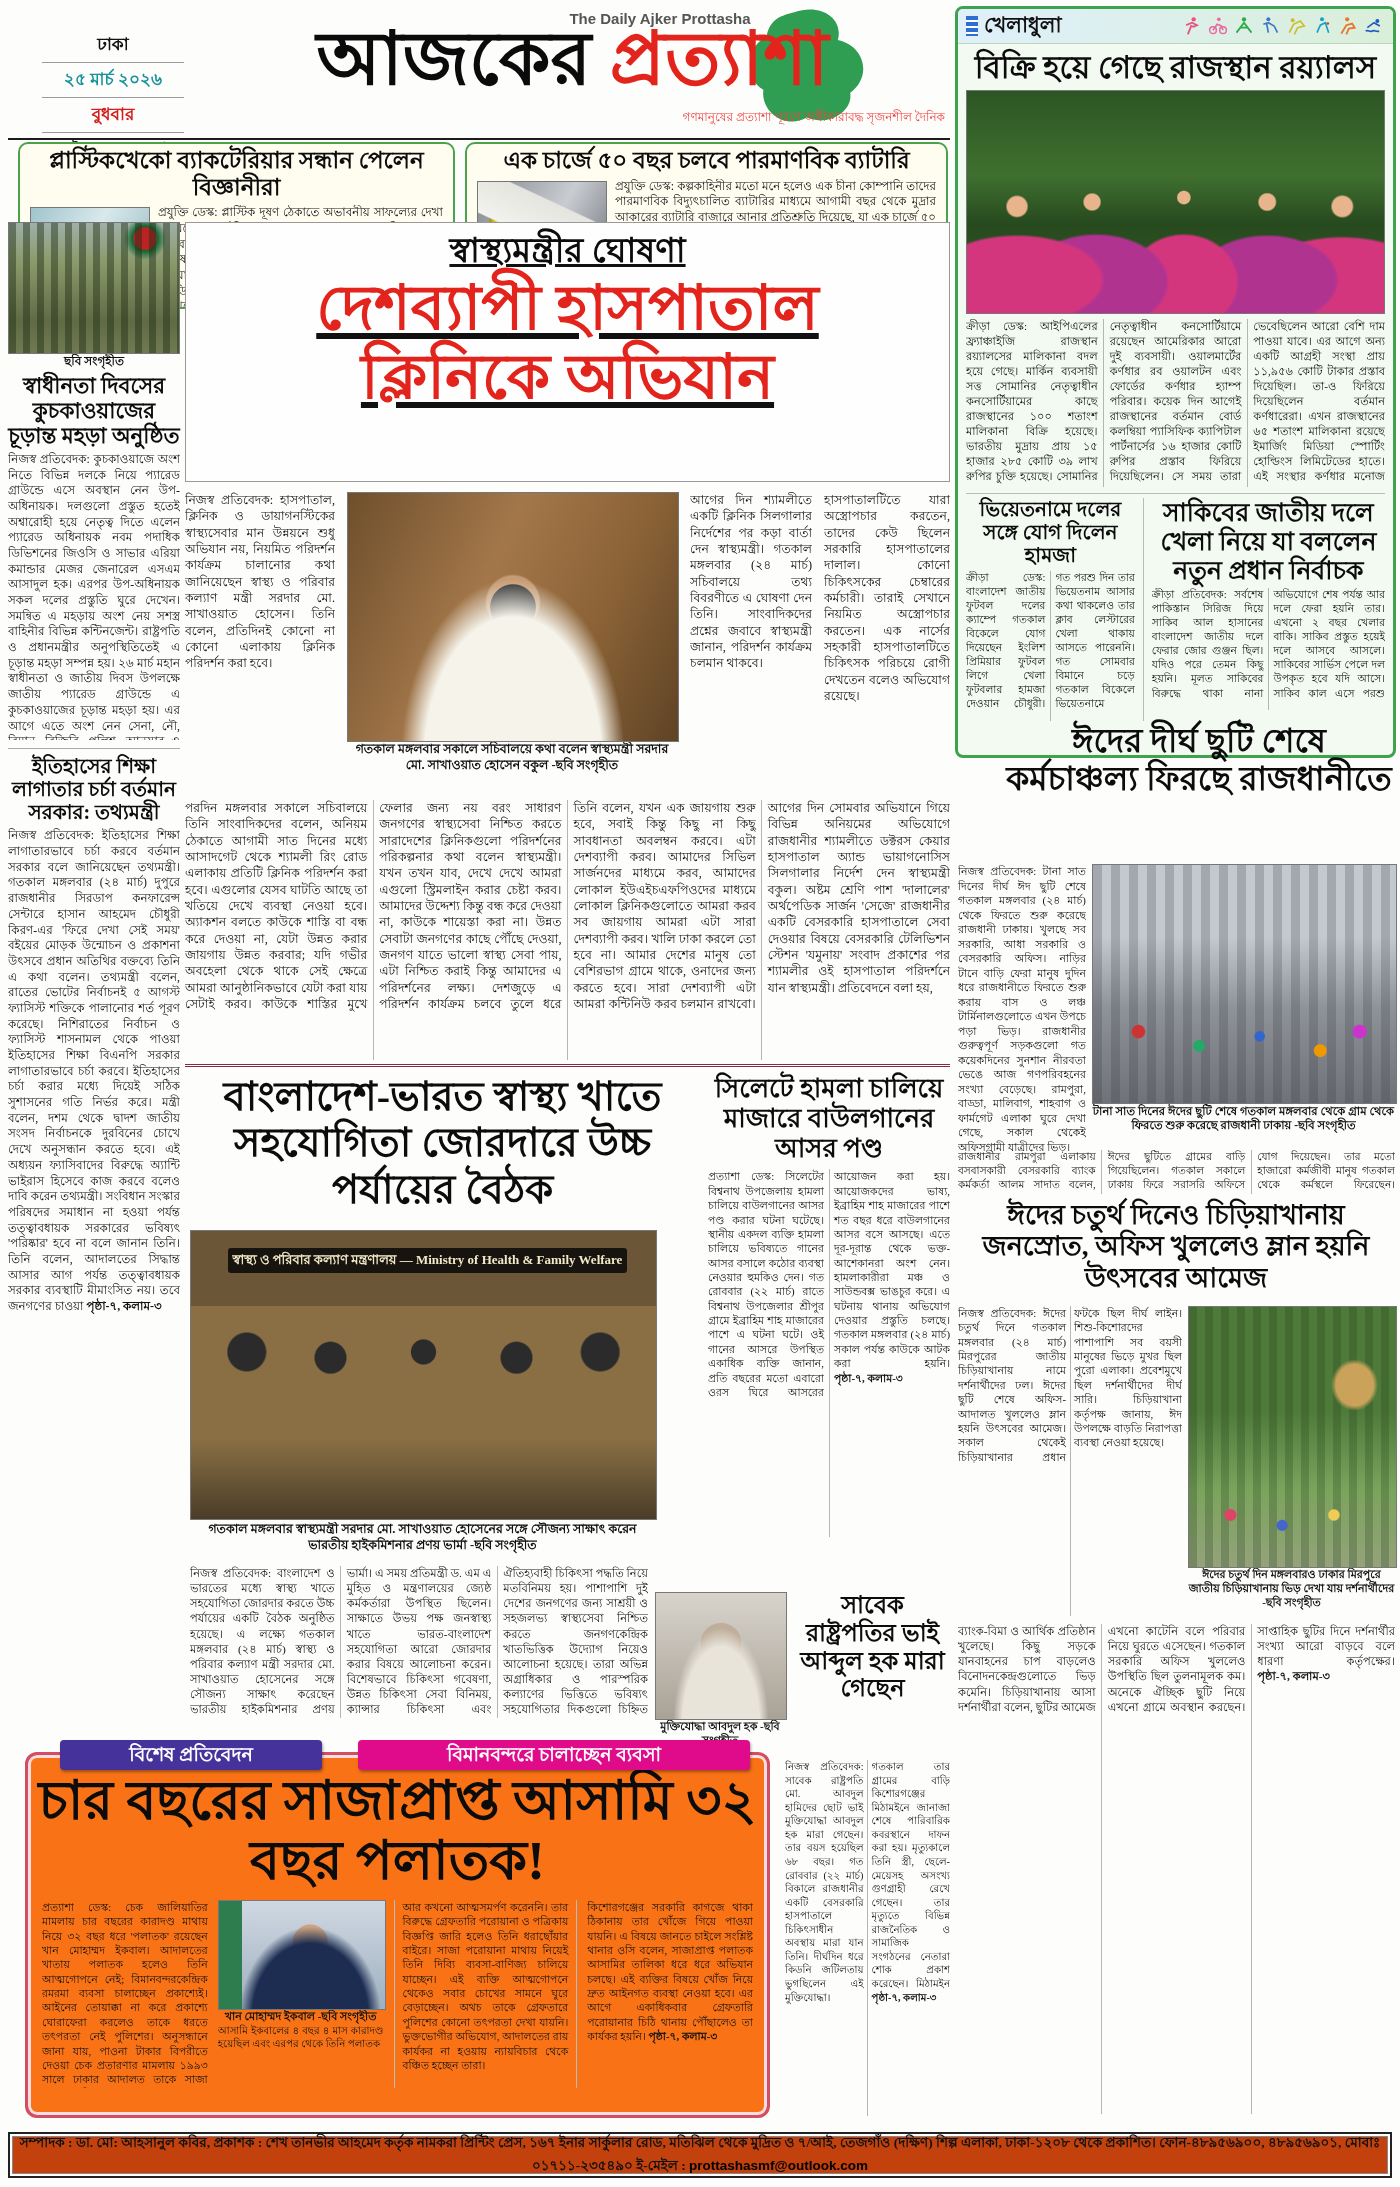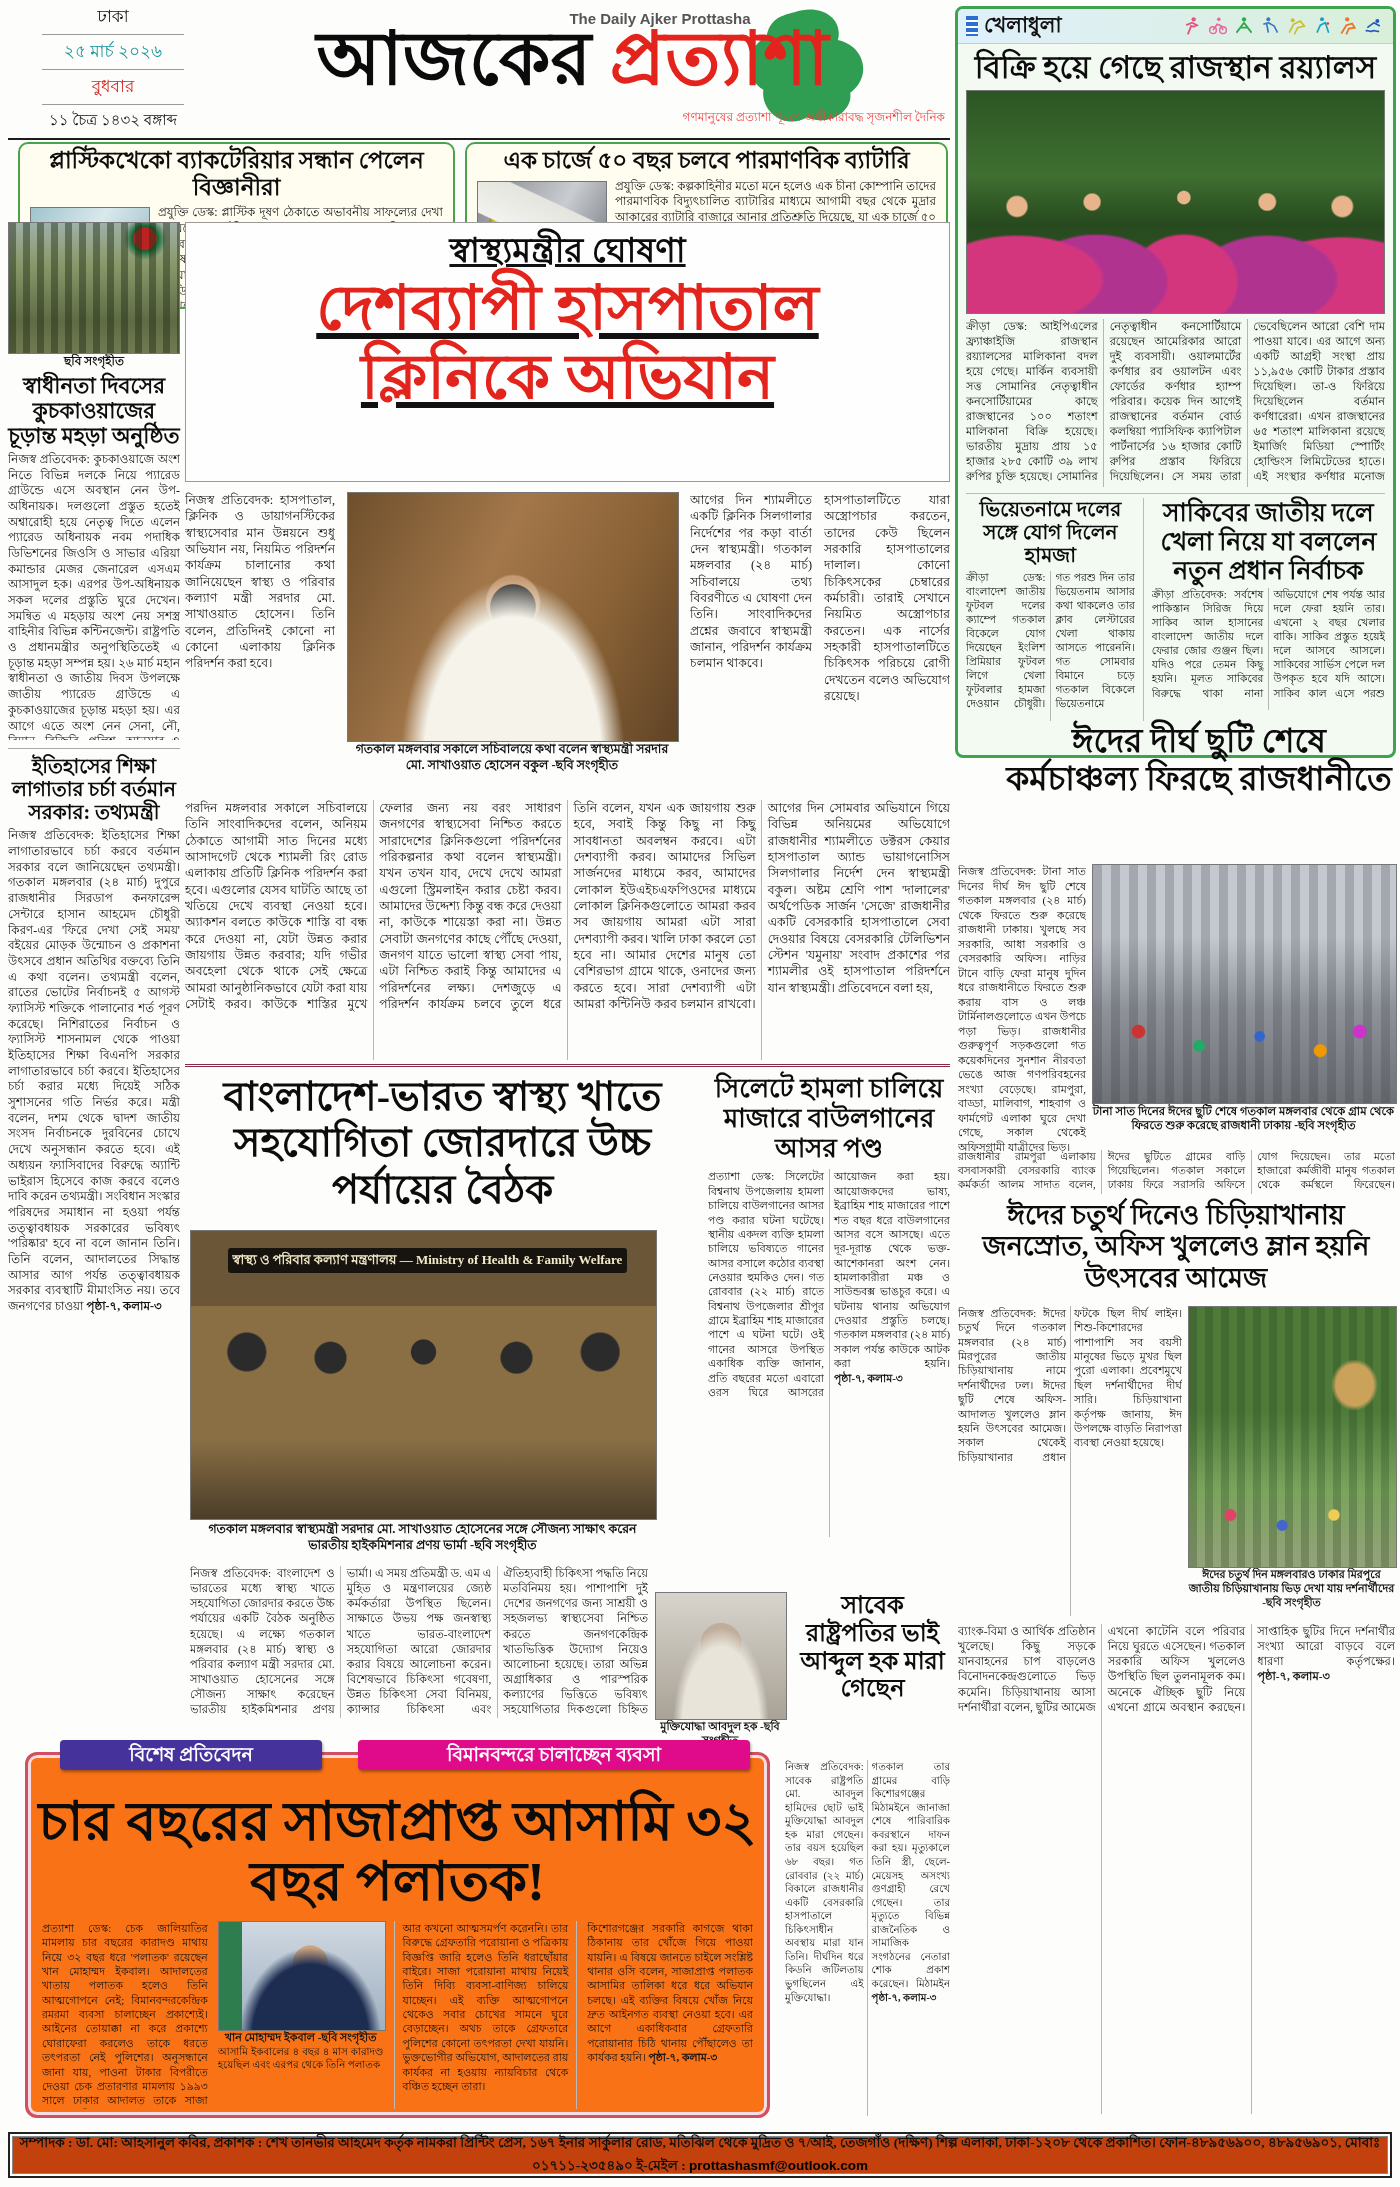--- a/index.html
+++ b/index.html
@@ -17,21 +17,21 @@
   .tagpill{position:absolute;height:30px;color:#fff;font:bold 19px/30px "Liberation Serif",serif;text-align:center;border-radius:4px;box-shadow:1px 2px 3px rgba(0,0,0,.35);}
   .datebox div{border-bottom:1px solid #9a9a9a;padding:3px 0;text-align:center;}
   .sporticons svg{margin:0 1px;vertical-align:middle;}
   .banner{position:absolute;left:8%;top:6%;width:84%;background:#17130e;color:#f3e9c8;font:bold 13px/1.3 "Liberation Serif",serif;text-align:center;padding:4px 4px;border-radius:3px;}
 </style>
 </head>
 <body>
 
 <div class="page">
 
-  <div class="abs datebox" style="left:42px;top:0;width:142px;font-size:17px;font-weight:normal;">
+  <div class="abs datebox" style="left:42px;top:28px;width:142px;font-size:17px;font-weight:bold;">
     <div>ঢাকা</div>
     <div style="color:#16939b;">২৫ মার্চ ২০২৬</div>
     <div style="color:#d41f1f;">বুধবার</div>
     <div style="font-size:15px;border-bottom:none;">১১ চৈত্র ১৪৩২ বঙ্গাব্দ</div>
   </div>
 
   <div class="abs" style="left:195px;top:4px;width:755px;height:132px;">
     <svg class="abs" style="right:52px;top:2px;z-index:0;" width="170" height="124" viewBox="0 0 100 80">
       <path d="M38,4 C55,-2 70,8 66,22 C84,26 88,46 74,56 C76,68 60,78 46,72 C32,80 16,68 18,54 C6,48 6,26 20,20 C22,8 30,6 38,4 Z" fill="#2f9e52"></path>
     </svg>
@@ -180,21 +180,21 @@
       background:radial-gradient(ellipse at 50% 105%, #e8e4da 42%, transparent 52%),radial-gradient(circle at 50% 40%, #bfae9b 20%, transparent 21%),linear-gradient(180deg,#d8d4cc,#a9a296);"></div>
   <div class="abs cap" style="left:645px;top:1720px;width:150px;height:34px;font-size:11px;">মুক্তিযোদ্ধা আবদুল হক -ছবি সংগৃহীত</div>
   <div class="abs hl" style="left:795px;top:1592px;width:155px;font-size:24px;">সাবেক রাষ্ট্রপতির ভাই আব্দুল হক মারা গেছেন</div>
   <div class="abs bt c2" style="left:785px;top:1760px;width:165px;height:356px;font-size:10.2px;column-gap:8px;">
     <span>নিজস্ব প্রতিবেদক: সাবেক রাষ্ট্রপতি মো. আবদুল হামিদের ছোট ভাই মুক্তিযোদ্ধা আবদুল হক মারা গেছেন। তার বয়স হয়েছিল ৬৮ বছর। গত রোববার (২২ মার্চ) বিকালে রাজধানীর একটি বেসরকারি হাসপাতালে চিকিৎসাধীন অবস্থায় মারা যান তিনি। দীর্ঘদিন ধরে কিডনি জটিলতায় ভুগছিলেন এই মুক্তিযোদ্ধা। গতকাল তার গ্রামের বাড়ি কিশোরগঞ্জের মিঠামইনে জানাজা শেষে পারিবারিক কবরস্থানে দাফন করা হয়। মৃত্যুকালে তিনি স্ত্রী, ছেলে-মেয়েসহ অসংখ্য গুণগ্রাহী রেখে গেছেন। তার মৃত্যুতে বিভিন্ন রাজনৈতিক ও সামাজিক সংগঠনের নেতারা শোক প্রকাশ করেছেন। মিঠামইন</span> <b class="pref">পৃষ্ঠা-৭, কলাম-৩</b>
   </div>
 
   <div class="abs" style="left:25px;top:1752px;width:745px;height:366px;border:3px solid #d24e63;border-radius:12px;background:#f97316;box-shadow:inset 0 0 0 3px #f7dde3;box-sizing:border-box;">
     <div class="tagpill" style="left:32px;top:-15px;width:262px;background:#46329b;">বিশেষ প্রতিবেদন</div>
     <div class="tagpill" style="left:330px;top:-15px;width:392px;background:#e00b8b;">বিমানবন্দরে চালাচ্ছেন ব্যবসা</div>
-    <div class="hl" style="font-size:54px;margin-top:37px;line-height:1.12;">চার বছরের সাজাপ্রাপ্ত আসামি ৩২ বছর পলাতক!</div>
+    <div class="hl" style="font-size:54px;margin-top:16px;line-height:1.12;">চার বছরের সাজাপ্রাপ্ত আসামি ৩২ বছর পলাতক!</div>
     <div style="display:flex;gap:10px;padding:8px 14px 0;">
       <div class="bt" style="width:25%;height:188px;font-size:10.8px;">প্রত্যাশা ডেস্ক: চেক জালিয়াতির মামলায় চার বছরের কারাদণ্ড মাথায় নিয়ে ৩২ বছর ধরে 'পলাতক' রয়েছেন খান মোহাম্মদ ইকবাল। আদালতের খাতায় পলাতক হলেও তিনি আত্মগোপনে নেই; বিমানবন্দরকেন্দ্রিক রমরমা ব্যবসা চালাচ্ছেন প্রকাশ্যেই। আইনের তোয়াক্কা না করে প্রকাশ্যে ঘোরাফেরা করলেও তাকে ধরতে তৎপরতা নেই পুলিশের। অনুসন্ধানে জানা যায়, পাওনা টাকার বিপরীতে দেওয়া চেক প্রতারণার মামলায় ১৯৯৩ সালে ঢাকার আদালত তাকে সাজা দেন। বাদী হয়ে ইকবালের বিরুদ্ধে মামলাটি করেছিলেন এক ব্যবসায়ী। ঢাকার মহানগর হাকিম আদালতের ম্যাজিস্ট্রেট মো. মিজানুর রহমান</div>
       <div style="width:25%;">
         <div class="ph" style="position:relative;width:100%;height:108px;
              background:linear-gradient(90deg,#2e7d4f 0 14%, transparent 14%),radial-gradient(ellipse at 55% 108%, #1d2d52 45%, transparent 55%),radial-gradient(circle at 55% 38%, #caa27f 15%, transparent 16%),linear-gradient(180deg,#cfd8e2,#9fb0c0);"></div>
         <div class="cap" style="font-size:11px;">খান মোহাম্মদ ইকবাল -ছবি সংগৃহীত</div>
         <div class="bt" style="height:46px;font-size:10.2px;">আসামি ইকবালের ৪ বছর ৪ মাস কারাদণ্ড হয়েছিল এবং এরপর থেকে তিনি পলাতক</div>
       </div>
       <div class="bt" style="width:25%;height:188px;font-size:10.8px;border-left:1px solid #bbb;border-right:1px solid #bbb;padding:0 8px;">আর কখনো আত্মসমর্পণ করেননি। তার বিরুদ্ধে গ্রেফতারি পরোয়ানা ও পত্রিকায় বিজ্ঞপ্তি জারি হলেও তিনি ধরাছোঁয়ার বাইরে। সাজা পরোয়ানা মাথায় নিয়েই তিনি দিব্যি ব্যবসা-বাণিজ্য চালিয়ে যাচ্ছেন। এই ব্যক্তি আত্মগোপনে থেকেও সবার চোখের সামনে ঘুরে বেড়াচ্ছেন। অথচ তাকে গ্রেফতারে পুলিশের কোনো তৎপরতা দেখা যায়নি। ভুক্তভোগীর অভিযোগ, আদালতের রায় কার্যকর না হওয়ায় ন্যায়বিচার থেকে বঞ্চিত হচ্ছেন তারা।</div>
       <div class="bt" style="width:25%;height:188px;font-size:10.8px;">

